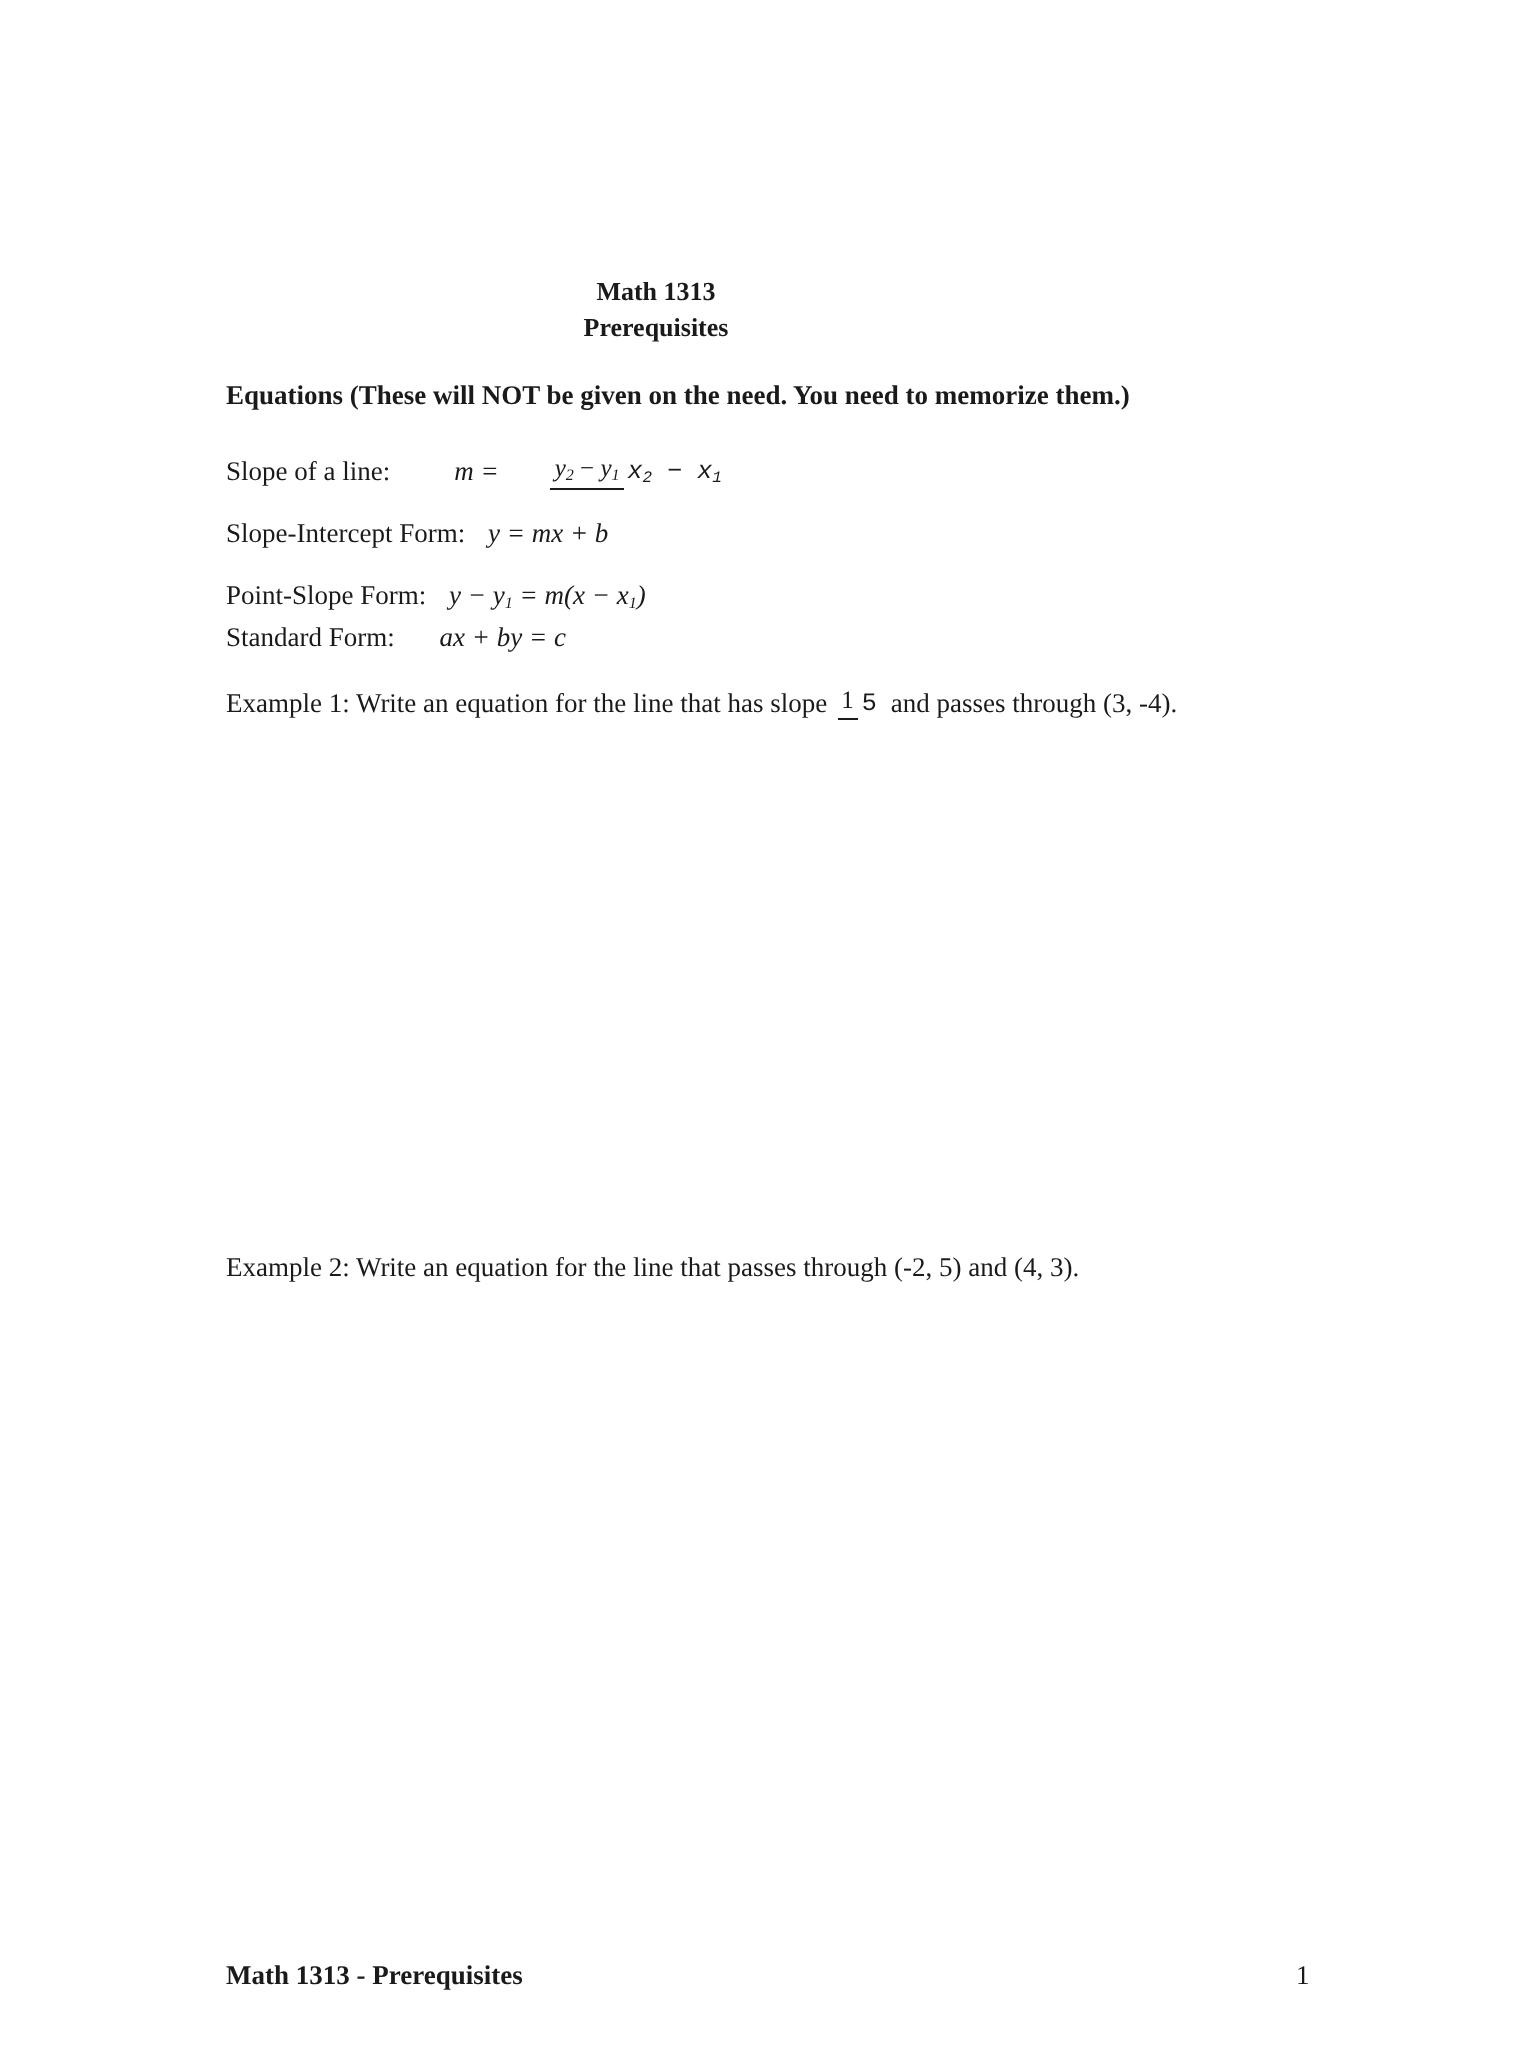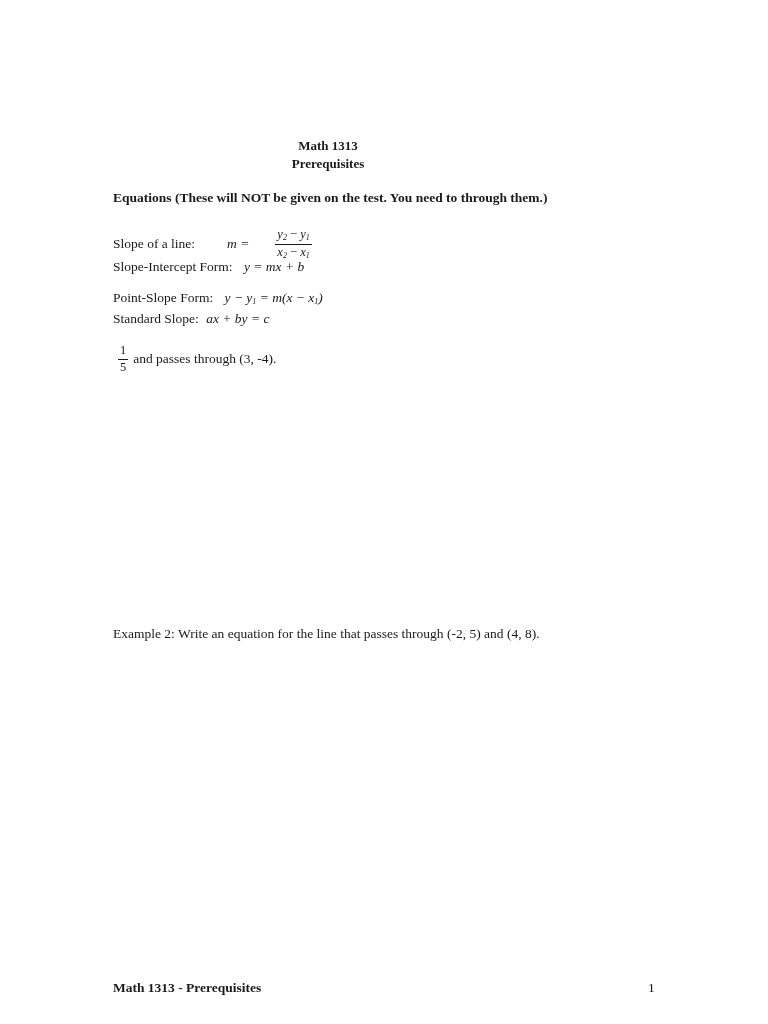--- a/index.html
+++ b/index.html
@@ -12,39 +12,39 @@
     color: #1a1a1a;
     font-size: 13.5px;
   }
   .abs { position: absolute; white-space: nowrap; }
   .title {
     left: 0; width: 656px; text-align: center;
     font-weight: bold; font-size: 13px;
   }
   .bold { font-weight: bold; }
   .frac {
-    display: inline-flex; flex-direction: column; align-items: center;
+    display: inline-flex; flex-direction: row; align-items: center;
     vertical-align: middle; margin: 0 2px;
     font-size: 12.5px; line-height: 1.1;
   }
   .frac .num { border-bottom: 1px solid #1a1a1a; padding: 0 2px 1px; }
-  .frac .den { padding: 1px 2px 0; }
+  .frac .den { padding: 1px 2px 0; font-family: Liberation Mono, monospace; }
   sub { font-size: 8px; vertical-align: -2px; }
   .eq { font-style: italic; }
   .op { font-style: normal; }
 </style>
 </head>
 <body>
 
 <div>
 
   <div class="abs title" style="top:138px;">Math 1313</div>
   <div class="abs title" style="top:156px;">Prerequisites</div>
 
-  <div class="abs bold" style="left:113px; top:190px;">Equations (These will NOT be given on the test.  You need to through them.)</div>
+  <div class="abs bold" style="left:113px; top:190px;">Equations (These will NOT be given on the need.  You need to memorize them.)</div>
 
   <div class="abs" style="left:113px; top:228px; display:flex; align-items:center;gap:24px;">
     <span>Slope of a line:</span>
     <span class="eq" style="margin-left:8px;">m =</span>
     <span class="frac eq">
       <span class="num">
         <span>y</span><sub>2</sub><span class="op"> − </span><span>y</span><sub>1</sub>
       </span>
       <span class="den">
         <span>x</span><sub>2</sub><span class="op"> − </span><span>x</span><sub>1</sub>
@@ -56,30 +56,31 @@
     <span>Slope-Intercept Form:</span>
     <span class="eq" style="margin-left:8px;">y = mx + b</span>
   </div>
 
   <div class="abs" style="left:113px; top:290px;">
     <span>Point-Slope Form:</span>
     <span class="eq" style="margin-left:8px;margin-top:25px;"><span>y − y</span><sub>1</sub><span> = m(x − x</span><sub>1</sub><span>)</span></span>
   </div>
 
   <div class="abs" style="left:113px; top:311px;">
-    <span>Standard Slope:</span>
-    <span class="eq" style="margin-left:4px;">ax + by = c</span>
+    <span>Standard Form:</span>
+    <span class="eq" style="margin-left:19px;">ax + by = c</span>
   </div>
 
   <div class="abs" style="left:113px; top:344px; display:flex; align-items:center;">
+    <span>Example 1:  Write an equation for the line that has slope</span>
     <span class="frac" style="margin:0 5px;">
       <span class="num">1</span>
       <span class="den">5</span>
     </span>
     <span>and passes through (3, -4).</span>
   </div>
 
-  <div class="abs" style="left:113px; top:626px;">Example 2:  Write an equation for the line that passes through (-2, 5) and (4, 8).</div>
+  <div class="abs" style="left:113px; top:626px;">Example 2:  Write an equation for the line that passes through (-2, 5) and (4, 3).</div>
 
   <div class="abs" style="left:113px; top:980px;font-weight:bold;">Math 1313 - Prerequisites</div>
   <div class="abs" style="left:648px; top:980px;">1</div>
 
 </div>
 
 </body></html>

